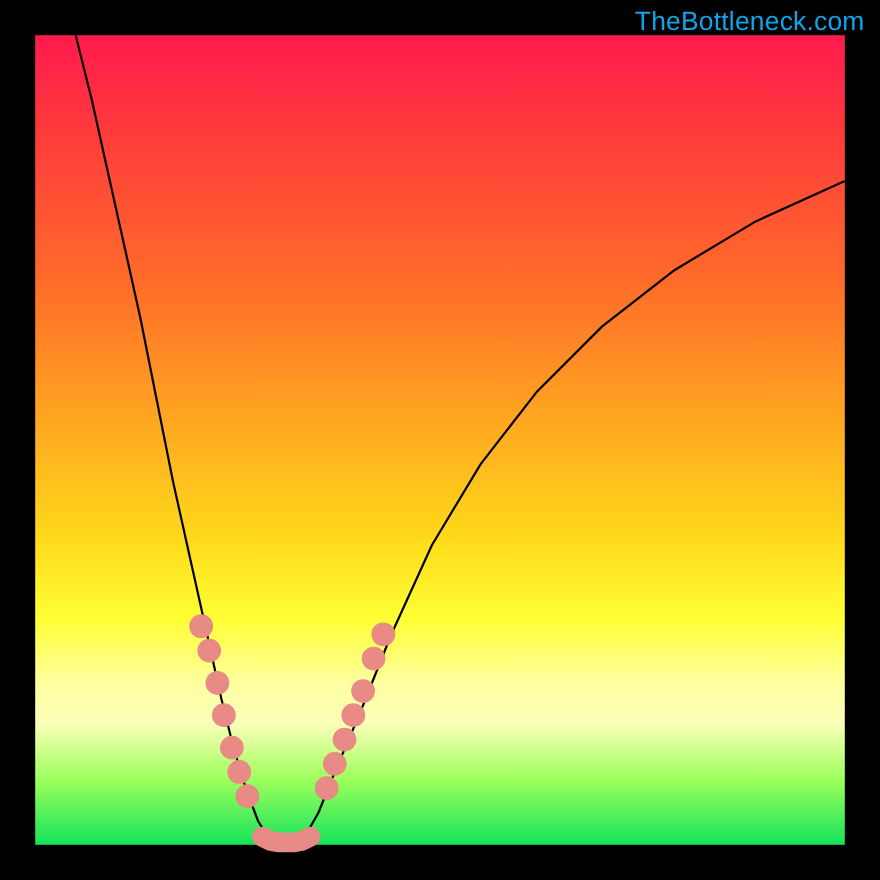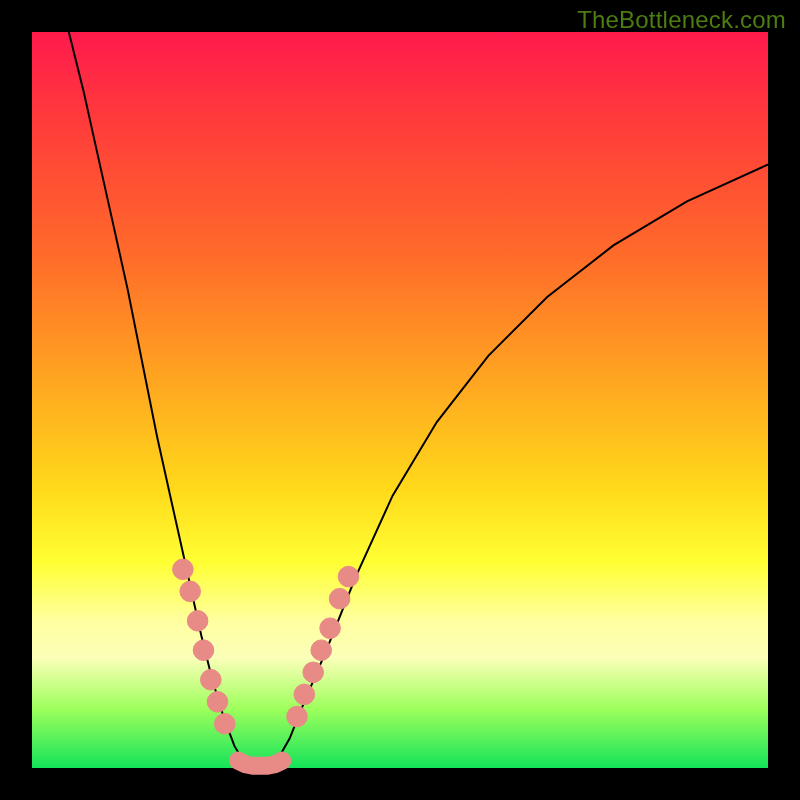--- a/index.html
+++ b/index.html
@@ -35,21 +35,21 @@
       #ffff33 72%,
       #ffffa0 80%,
       #fbffb8 85%,
       #9dff5c 92%,
       #14e35a 100%);
   }
   .watermark {
     position: absolute;
     top: 6px;
     right: 14px;
-    color: #4d7c0f;
+    color: #0ea5e9;
     font-size: 24px;
     letter-spacing: 0.2px;
     user-select: none;
     text-align: center;
   }
   svg.curves {
     position: absolute;
     left: 0;
     top: 0;
     width: 736px;

